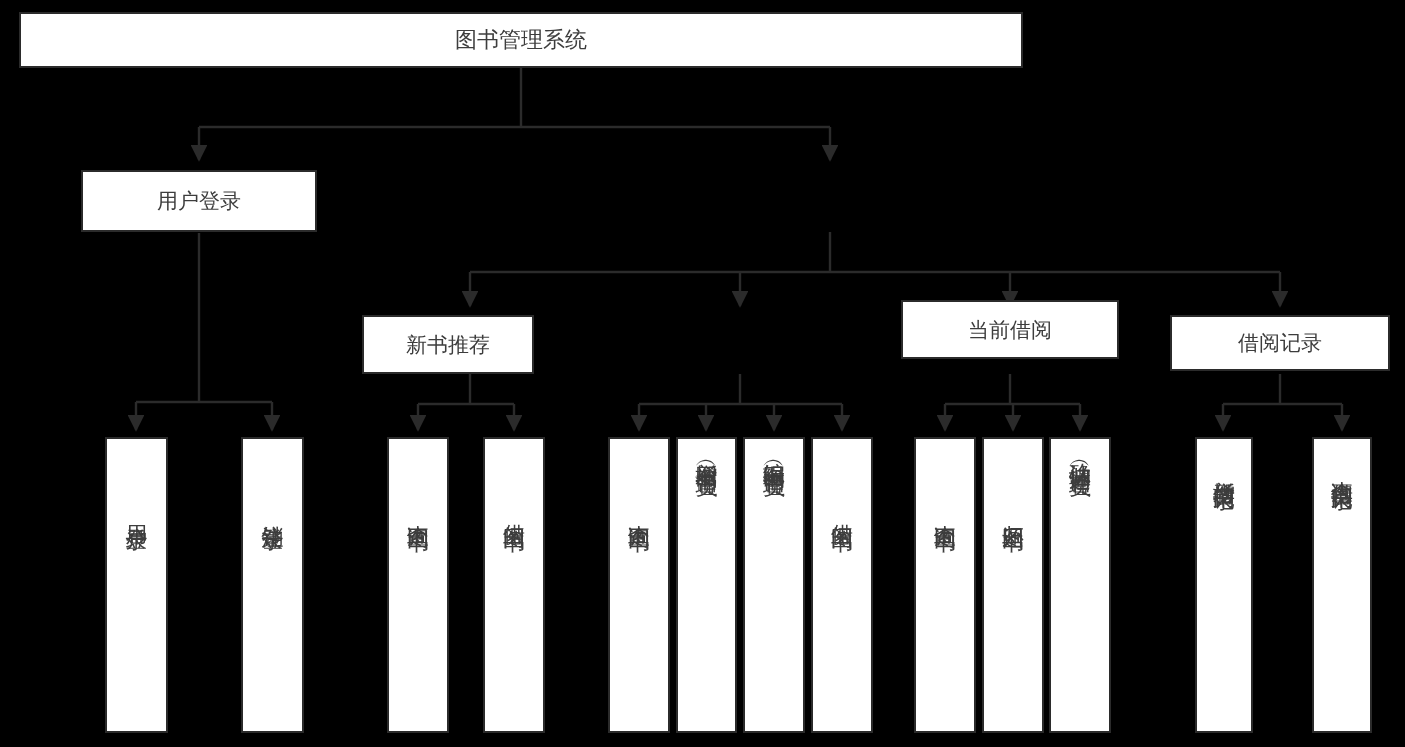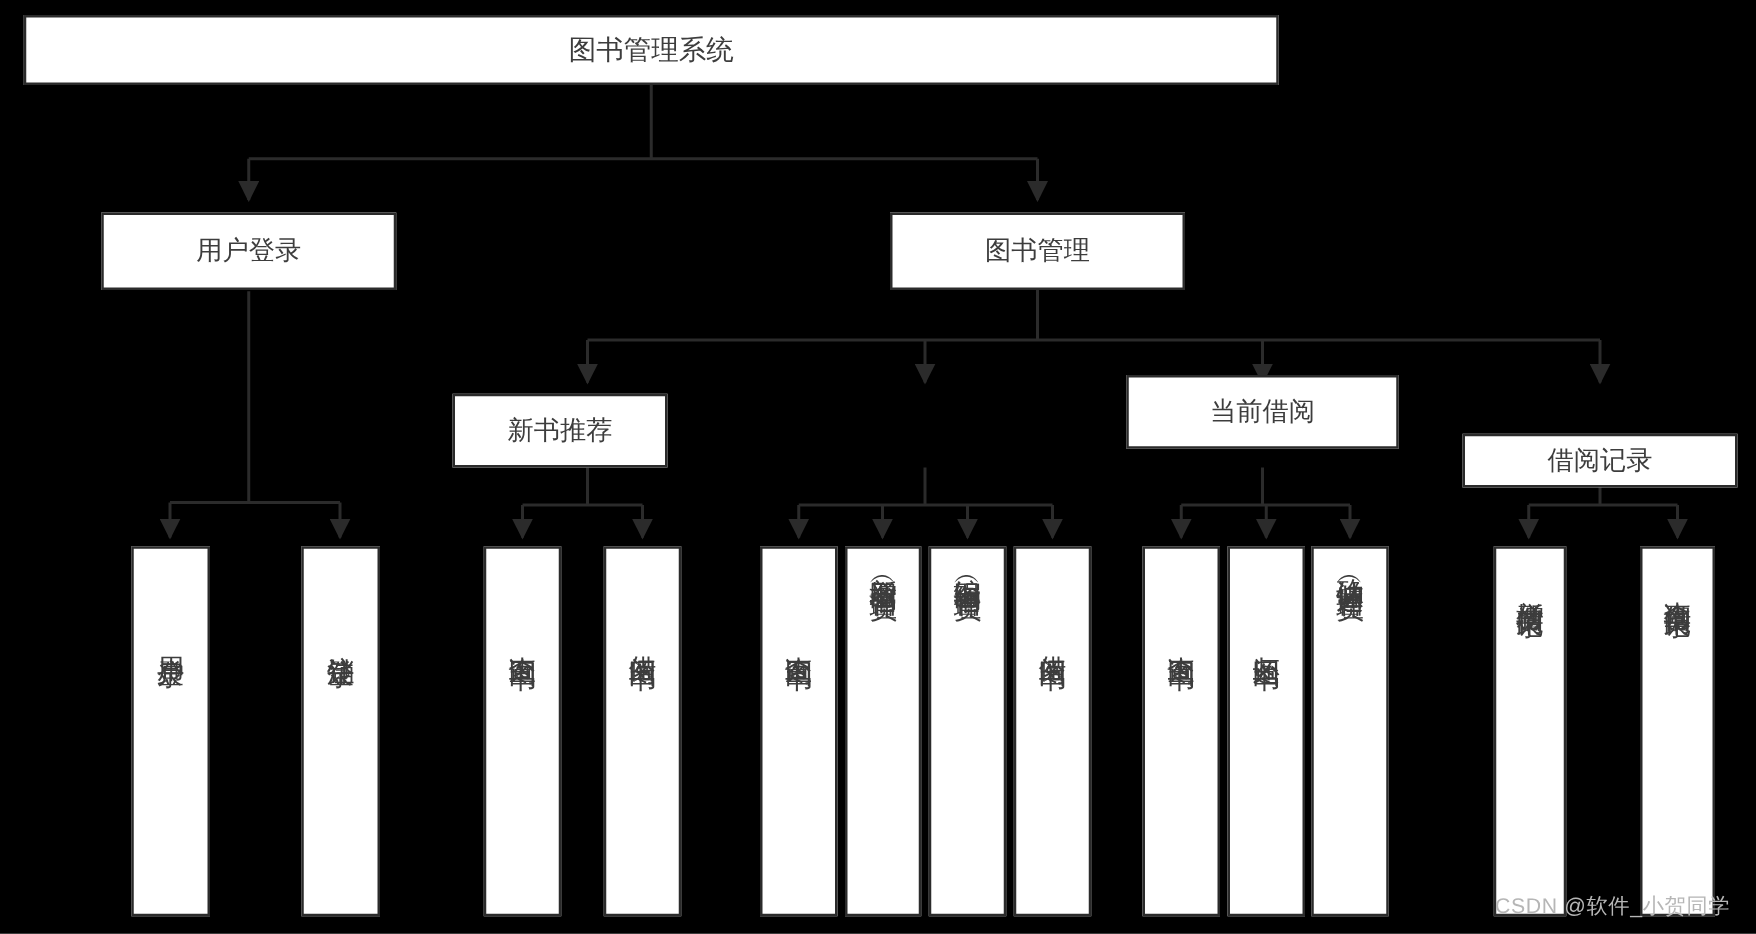--- a/index.html
+++ b/index.html
@@ -131,31 +131,28 @@
     </g>
   </svg>
 
   <div class="node root horizontal" style="left:19px; top:12px; width:1004px; height:56px;">
     <span class="node-label">图书管理系统</span>
   </div>
 
   <div class="node horizontal" style="left:81px; top:170px; width:236px; height:62px;">
     <span class="node-label">用户登录</span>
   </div>
-  <div class="node horizontal" style="left:712px; top:170px; width:236px; height:62px;">
-    <span class="node-label">图书管理</span>
-  </div>
 
   <div class="node horizontal" style="left:362px; top:315px; width:172px; height:59px;">
     <span class="node-label">新书推荐</span>
   </div>
   <div class="node horizontal" style="left:901px; top:300px; width:218px; height:59px;">
     <span class="node-label">当前借阅</span>
   </div>
-  <div class="node horizontal" style="left:1170px; top:315px; width:220px; height:43px;margin-top:32px;">
+  <div class="node horizontal" style="left:1170px; top:315px; width:220px; height:56px;">
     <span class="node-label">借阅记录</span>
   </div>
 
   <div class="node vertical" style="left:105px; top:437px; width:63px; height:296px; padding-top:68px;">
     <span class="node-label">用户登录</span>
   </div>
   <div class="node vertical" style="left:241px; top:437px; width:63px; height:296px; padding-top:68px;">
     <span class="node-label">注销登录</span>
   </div>
 
@@ -189,15 +186,14 @@
     <span class="node-label">确认归还（管理员）</span>
   </div>
 
   <div class="node vertical" style="left:1195px; top:437px; width:58px; height:296px; padding-top:24px;">
     <span class="node-label">新增借阅记录</span>
   </div>
   <div class="node vertical" style="left:1312px; top:437px; width:60px; height:296px; padding-top:24px;">
     <span class="node-label">查询借阅记录</span>
   </div>
 
-  <div class="watermark">CSDN @软件_小贺同学</div>
 
 </div>
 
 </body></html>

